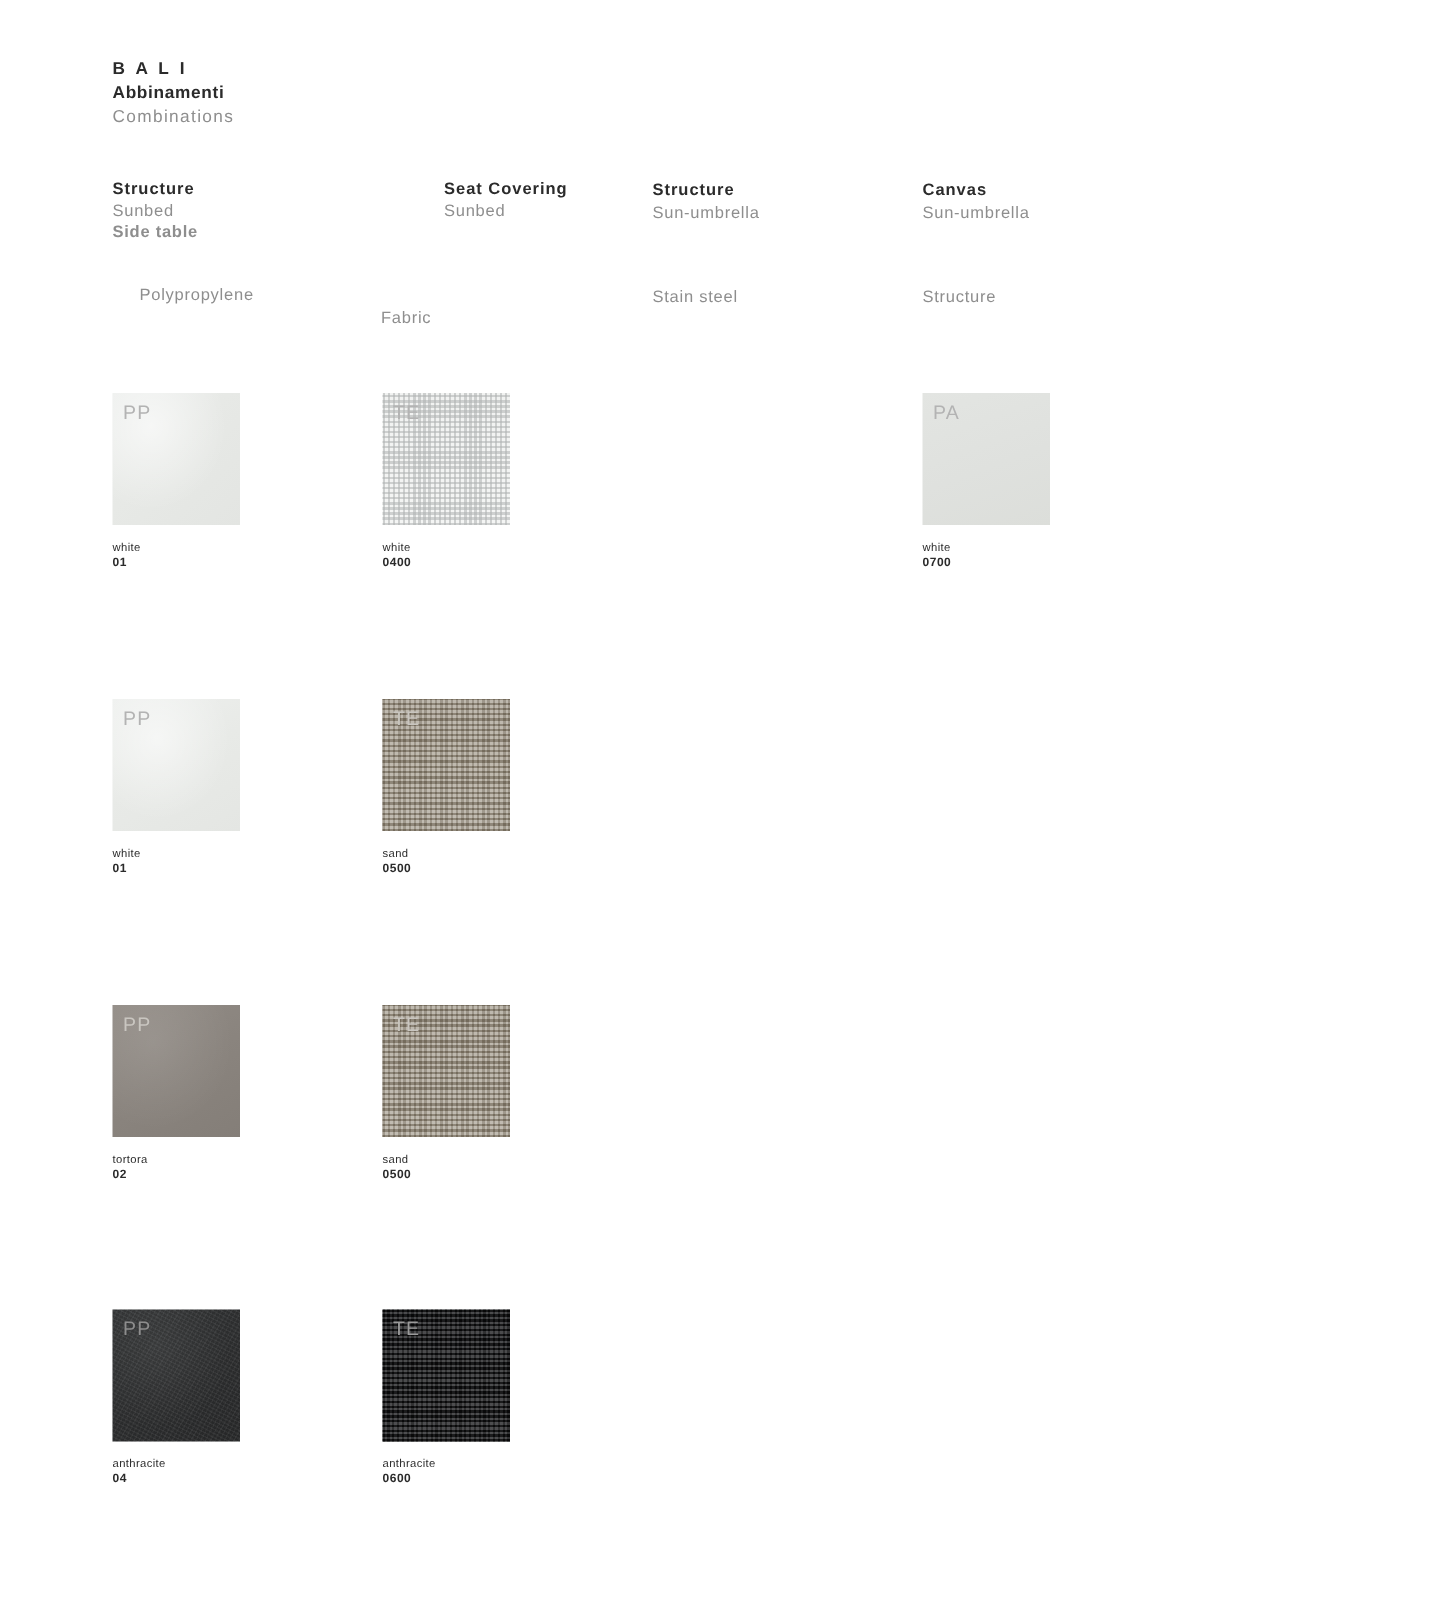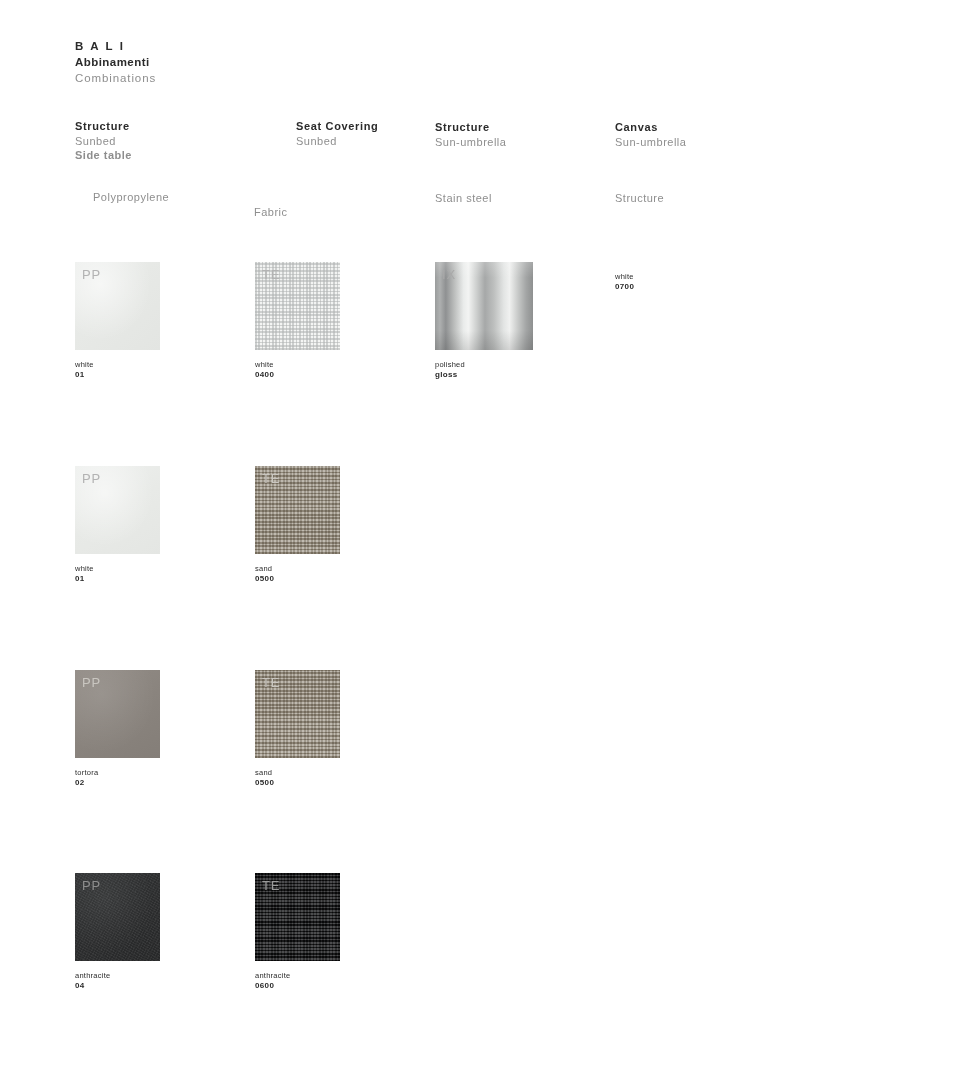--- a/index.html
+++ b/index.html
@@ -195,32 +195,25 @@
   <div class="swatch-cell" style="left:255px; top:262px;">
     <div class="swatch mat-te-white">
       <span class="swatch-code code-onwhite">TE</span>
     </div>
     <div class="cap">
       <div class="cap-name">white</div>
       <div class="cap-code">0400</div>
     </div>
   </div>
 
-  <div class="swatch-cell" style="left:435px; top:262px;">
-    <div class="swatch wide mat-steel">
-      <div class="steel-shade"></div>
-      <span class="swatch-code code-dark">IX</span>
-    </div>
-    <div class="cap wide">
-      <div class="cap-name">polished</div>
-      <div class="cap-code">gloss</div>
-    </div>
-  </div>
 
   <div class="swatch-cell" style="left:615px; top:262px;">
+    <div class="swatch mat-pp-white2" style="background:linear-gradient(160deg,#e3e5e2 0%,#dfe1de 55%,#dcdeda 100%);">
+      <span class="swatch-code code-onwhite">PA</span>
+    </div>
     <div class="cap">
       <div class="cap-name">white</div>
       <div class="cap-code">0700</div>
     </div>
   </div>
 
   <div class="swatch-cell" style="left:75px; top:466px;">
     <div class="swatch mat-pp-white2">
       <span class="swatch-code code-onwhite">PP</span>
     </div>

